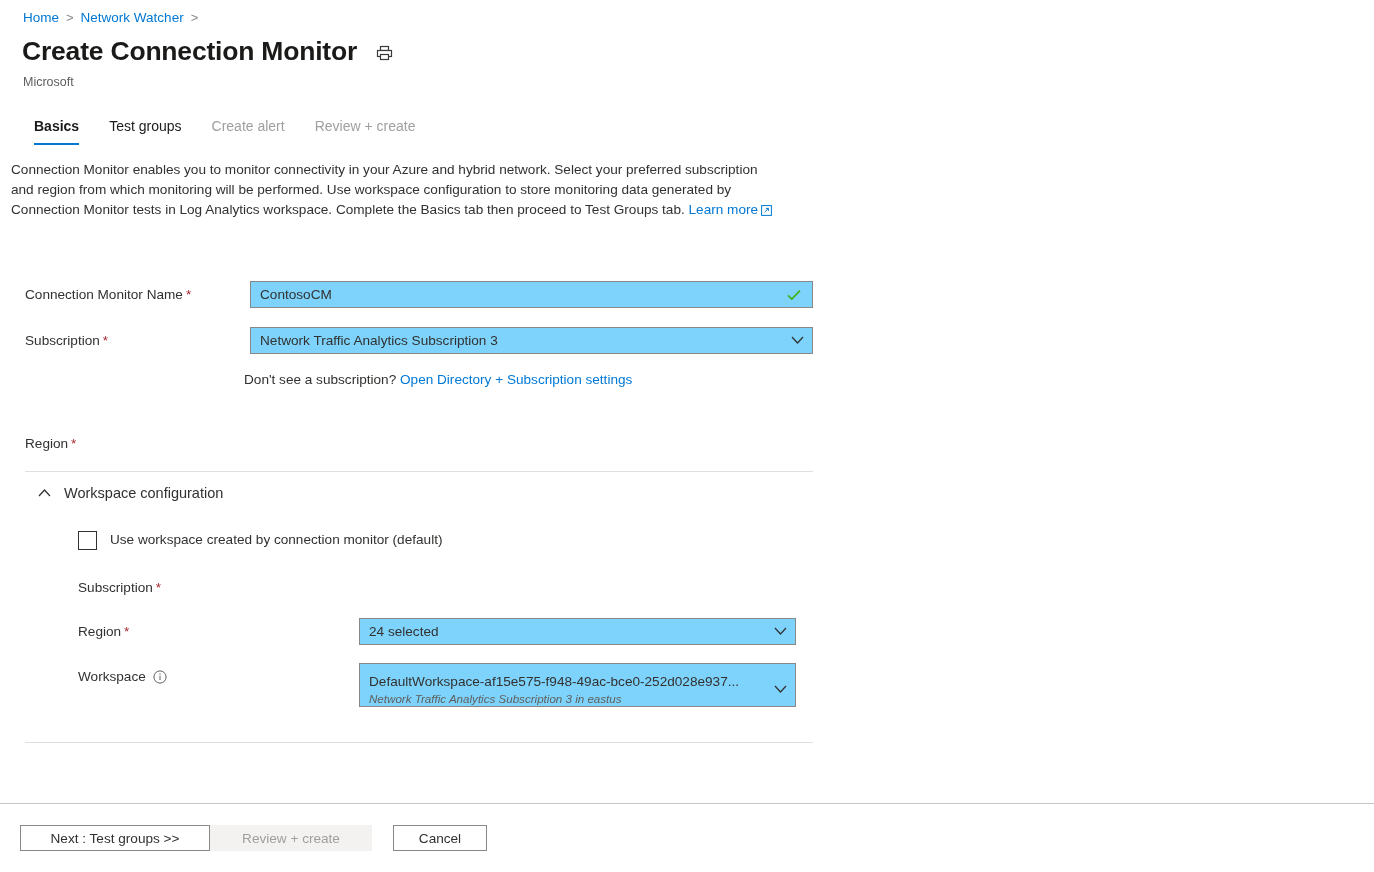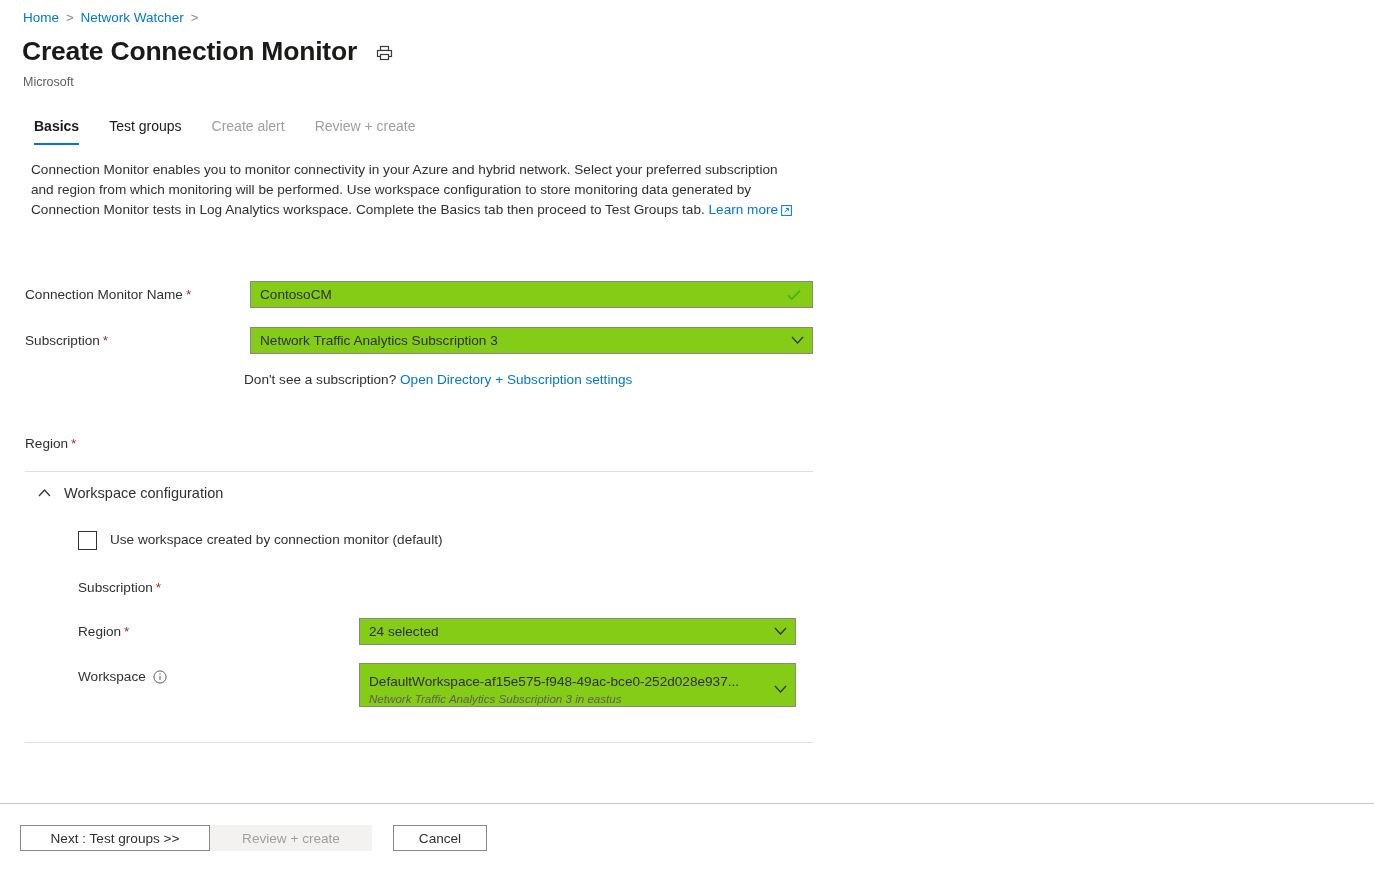--- a/index.html
+++ b/index.html
@@ -54,41 +54,41 @@
   .tab.active { font-weight: 700; color: #1b1a19; }
   .tab.active::after {
     content: ""; position: absolute;
     left: 9px; right: 15px; bottom: 0; height: 2px; background: #0078d4;
   }
   .tab.enabled { color: #1b1a19; font-weight: 400; }
   .tab.disabled { color: #a19f9d; cursor: default; }
 
   
   .desc {
-    position: absolute; left: 31px; top: 160px;
+    position: absolute; left: 11px; top: 160px;
     width: 762px; font-size: 13.6px; line-height: 20px; color: #323130;
   }
   .link { color: #0078d4; cursor: pointer; }
   .ext-icon {
     display: inline-block; vertical-align: -2px; margin-left: 3px;
   }
 
   
   .form { position: absolute; left: 0; top: 0; width: 100%; }
 
   .field-row { position: absolute; display: flex; align-items: flex-start; }
   .field-label {
     font-size: 13.6px; line-height: 20px; color: #323130;
     padding-top: 4px; white-space: nowrap;
   }
   .req { color: #a4262c; margin-left: 3px; font-size: 13.6px; }
 
   .ctrl {
     position: relative; height: 27px;
-    border: 1px solid #8a8886; background: #84cc16;
+    border: 1px solid #8a8886; background: #7dd3fc;
     display: flex; align-items: center;
     font-size: 13.6px; color: #323130;
     padding: 0 8px 0 9px;
   }
   .ctrl .val { flex: 1; line-height: 18px; overflow: hidden; white-space: nowrap; }
   .ctrl.input { cursor: text; }
   .ctrl.select { cursor: pointer; padding-right: 4px; }
 
   .chev { width: 22px; display: flex; align-items: center; justify-content: center; flex: 0 0 22px; }
   .ok-check { width: 20px; display: flex; align-items: center; justify-content: center; flex: 0 0 20px; }

